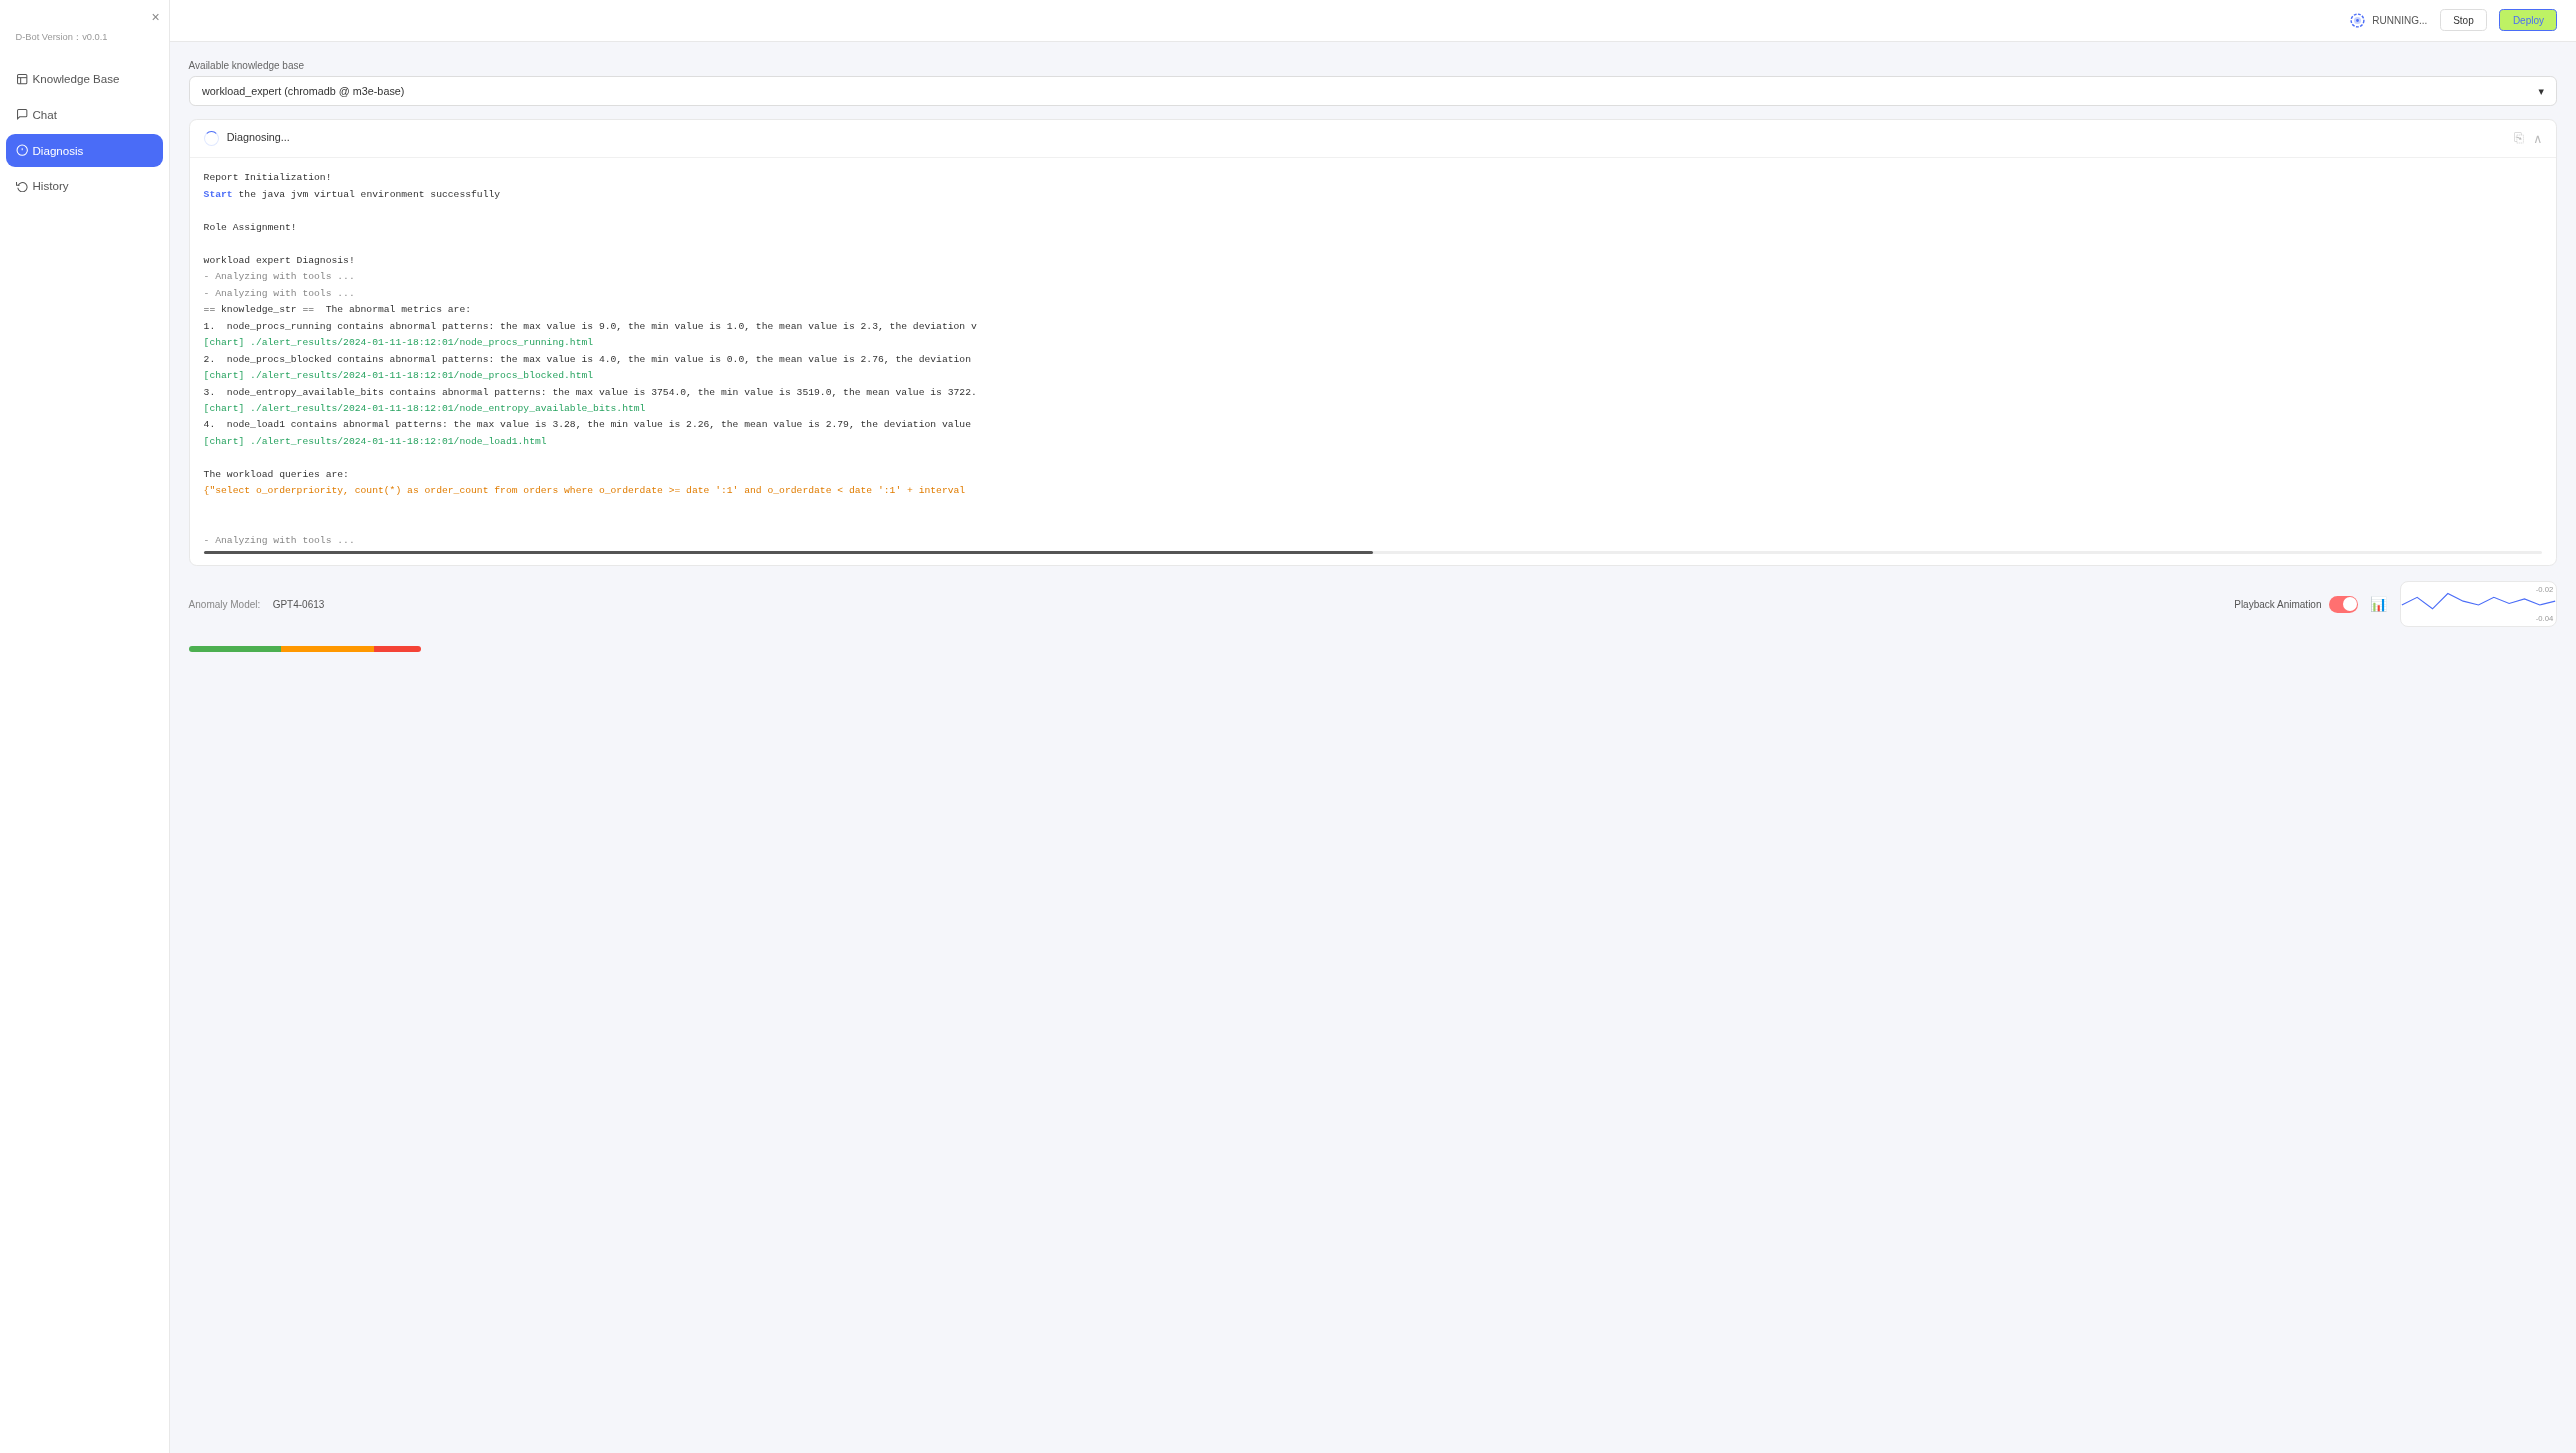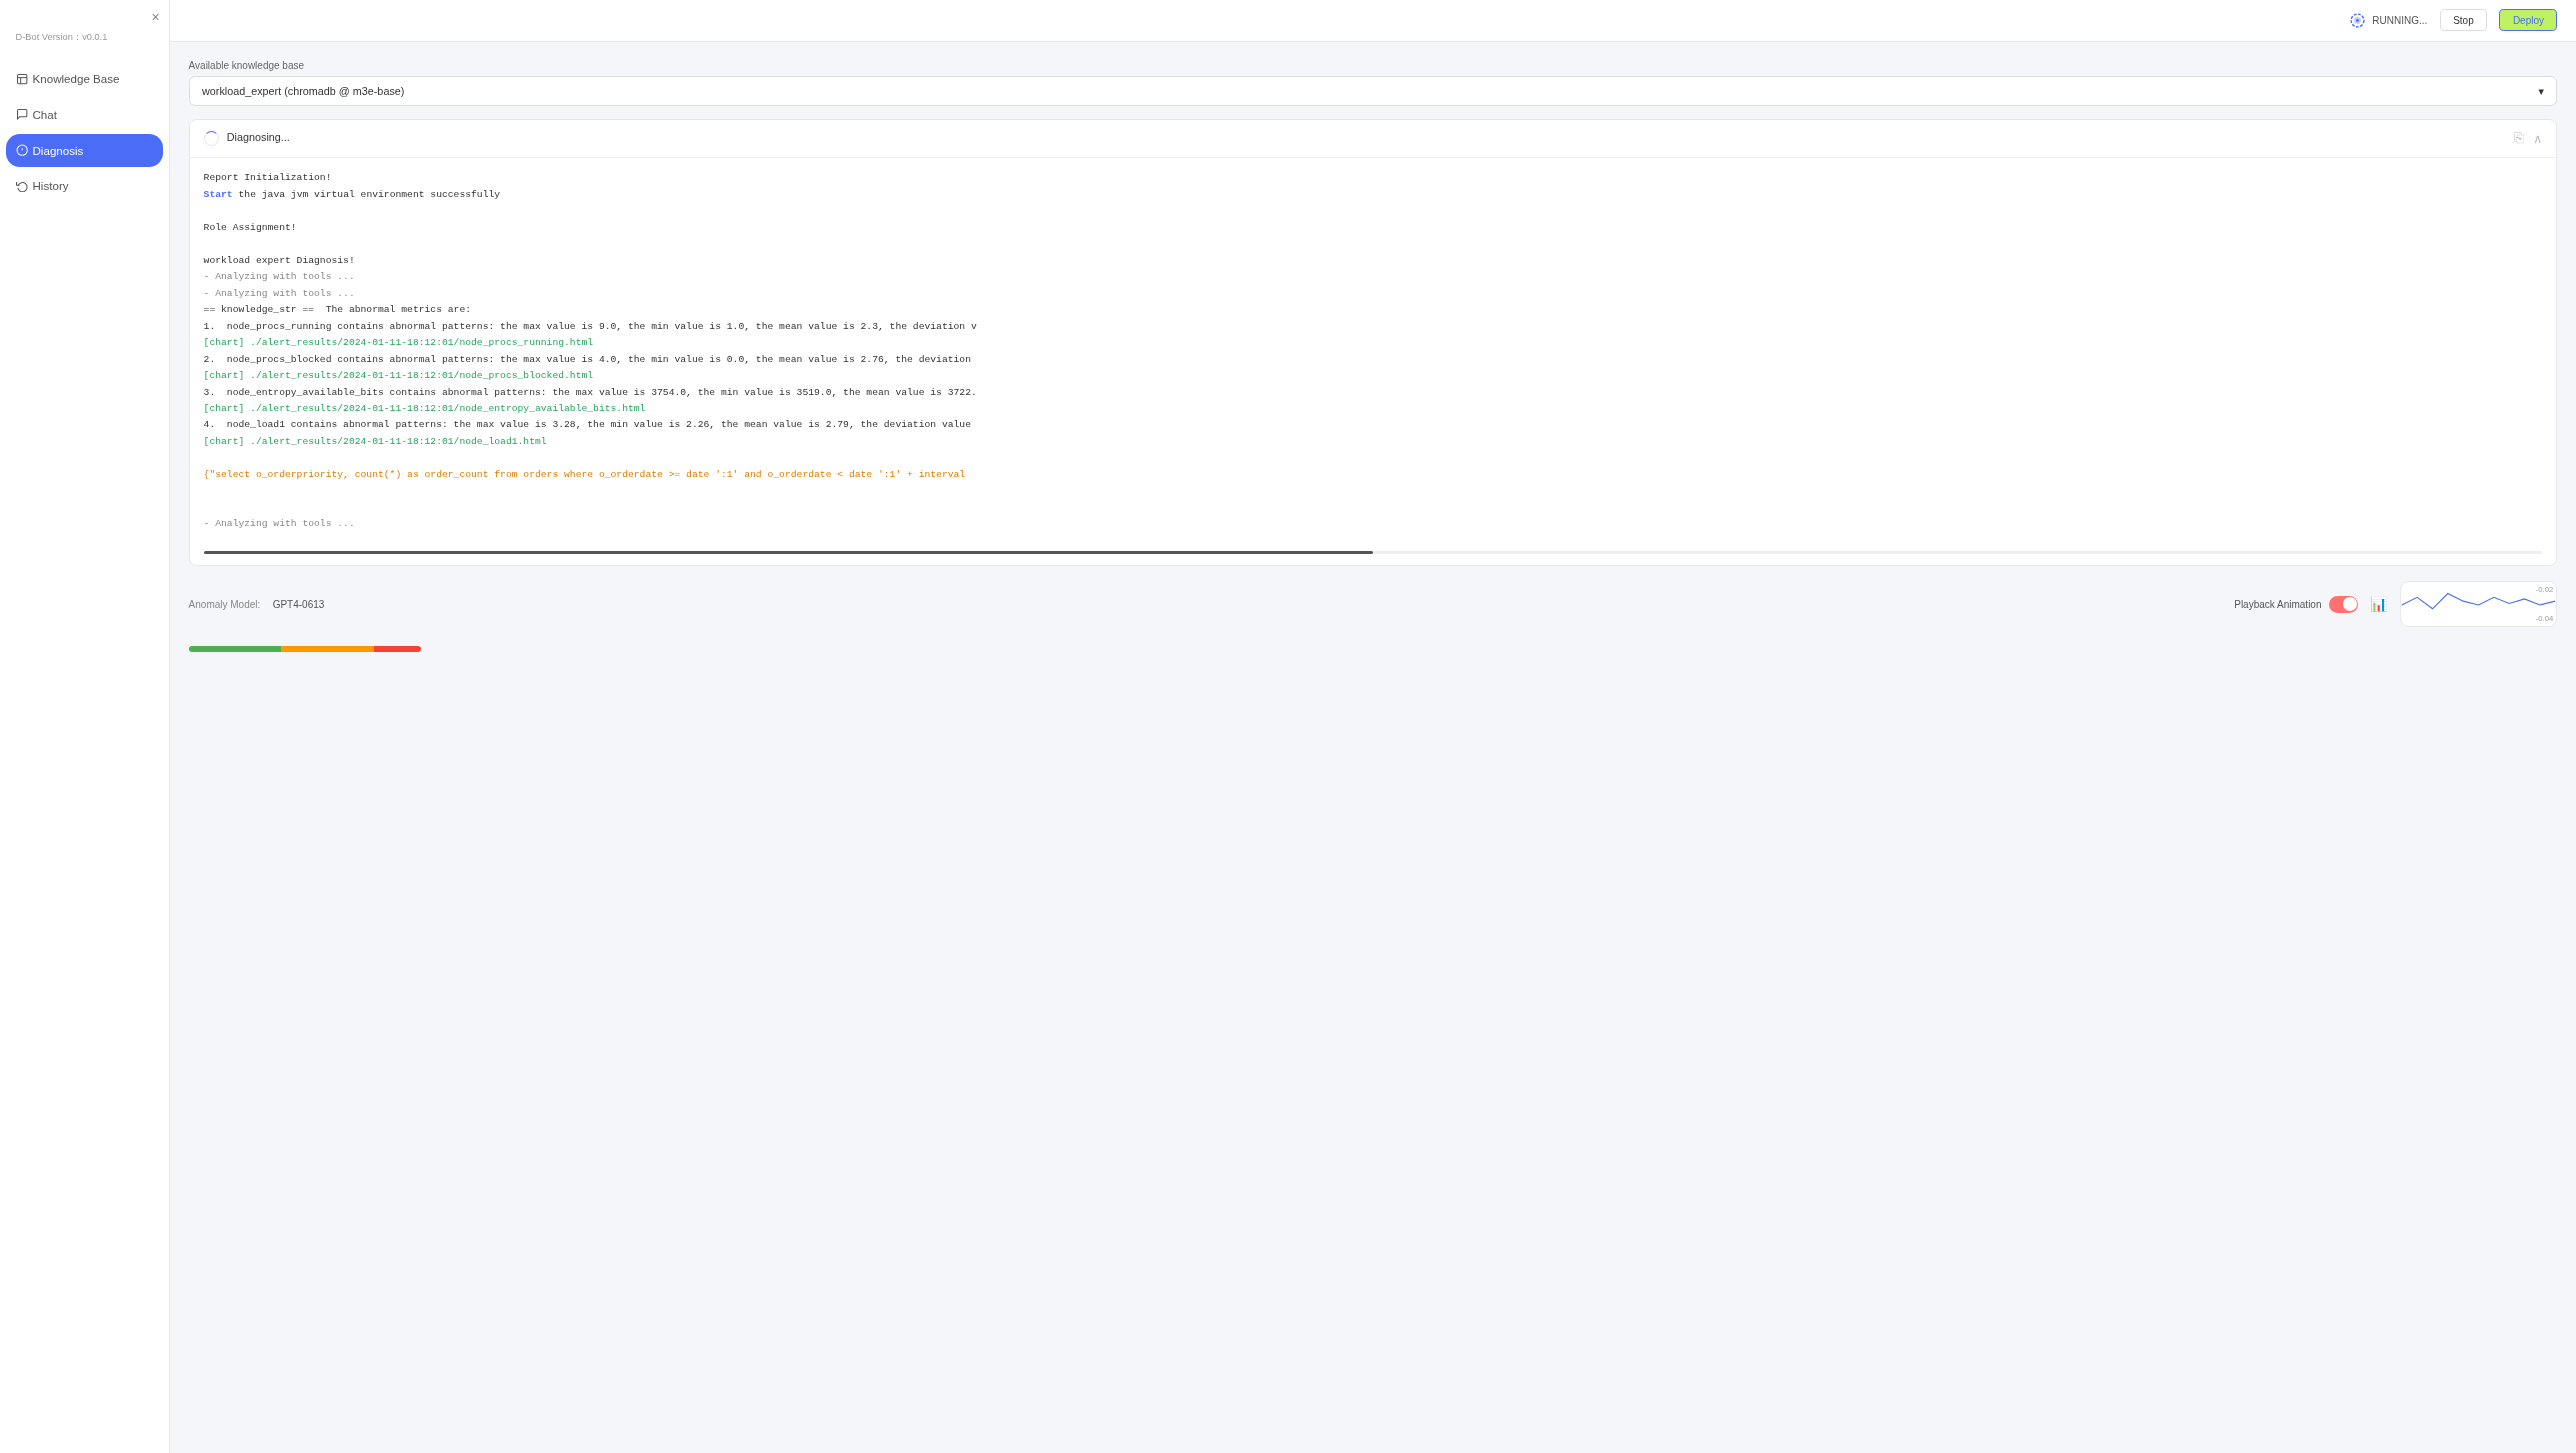--- a/index.html
+++ b/index.html
@@ -49,21 +49,21 @@
       padding: 9.3px 15.5px;
       cursor: pointer;
       color: #555;
       font-size: 11.6px;
       border-radius: 0;
       transition: background 0.15s;
     }
     .nav-item.active {
       background: #4a6cf7;
       color: #fff;
-      border-radius: 14px;
+      border-radius: 9px;
       margin: 0 6.2px;
       padding: 9.3px 9.3px;
     }
     .nav-icon {
       width: 14px;
       height: 14px;
       display: flex;
       align-items: center;
       justify-content: center;
       flex-shrink: 0;
@@ -375,20 +375,21 @@
         <div>== knowledge_str ==&nbsp; The abnormal metrics are:</div>
         <div>1.&nbsp; node_procs_running contains abnormal patterns: the max value is 9.0, the min value is 1.0, the mean value is 2.3, the deviation v</div>
         <div class="text-green">[chart] ./alert_results/2024-01-11-18:12:01/node_procs_running.html</div>
         <div>2.&nbsp; node_procs_blocked contains abnormal patterns: the max value is 4.0, the min value is 0.0, the mean value is 2.76, the deviation</div>
         <div class="text-green">[chart] ./alert_results/2024-01-11-18:12:01/node_procs_blocked.html</div>
         <div>3.&nbsp; node_entropy_available_bits contains abnormal patterns: the max value is 3754.0, the min value is 3519.0, the mean value is 3722.</div>
         <div class="text-green">[chart] ./alert_results/2024-01-11-18:12:01/node_entropy_available_bits.html</div>
         <div>4.&nbsp; node_load1 contains abnormal patterns: the max value is 3.28, the min value is 2.26, the mean value is 2.79, the deviation value</div>
         <div class="text-green">[chart] ./alert_results/2024-01-11-18:12:01/node_load1.html</div>
         <div>&nbsp;</div>
+        <div>The workload queries are:</div>
         <div class="text-orange">{"select o_orderpriority, count(*) as order_count from orders where o_orderdate &gt;= date ':1' and o_orderdate &lt; date ':1' + interval</div>
         <div>&nbsp;</div>
         <div>&nbsp;</div>
         <div class="text-gray">- Analyzing with tools ...</div>
       </div>
 
       <div class="progress-bar-wrap">
         <div class="progress-bar-track">
           <div class="progress-bar-fill" style="width: 50%;"></div>
         </div>

